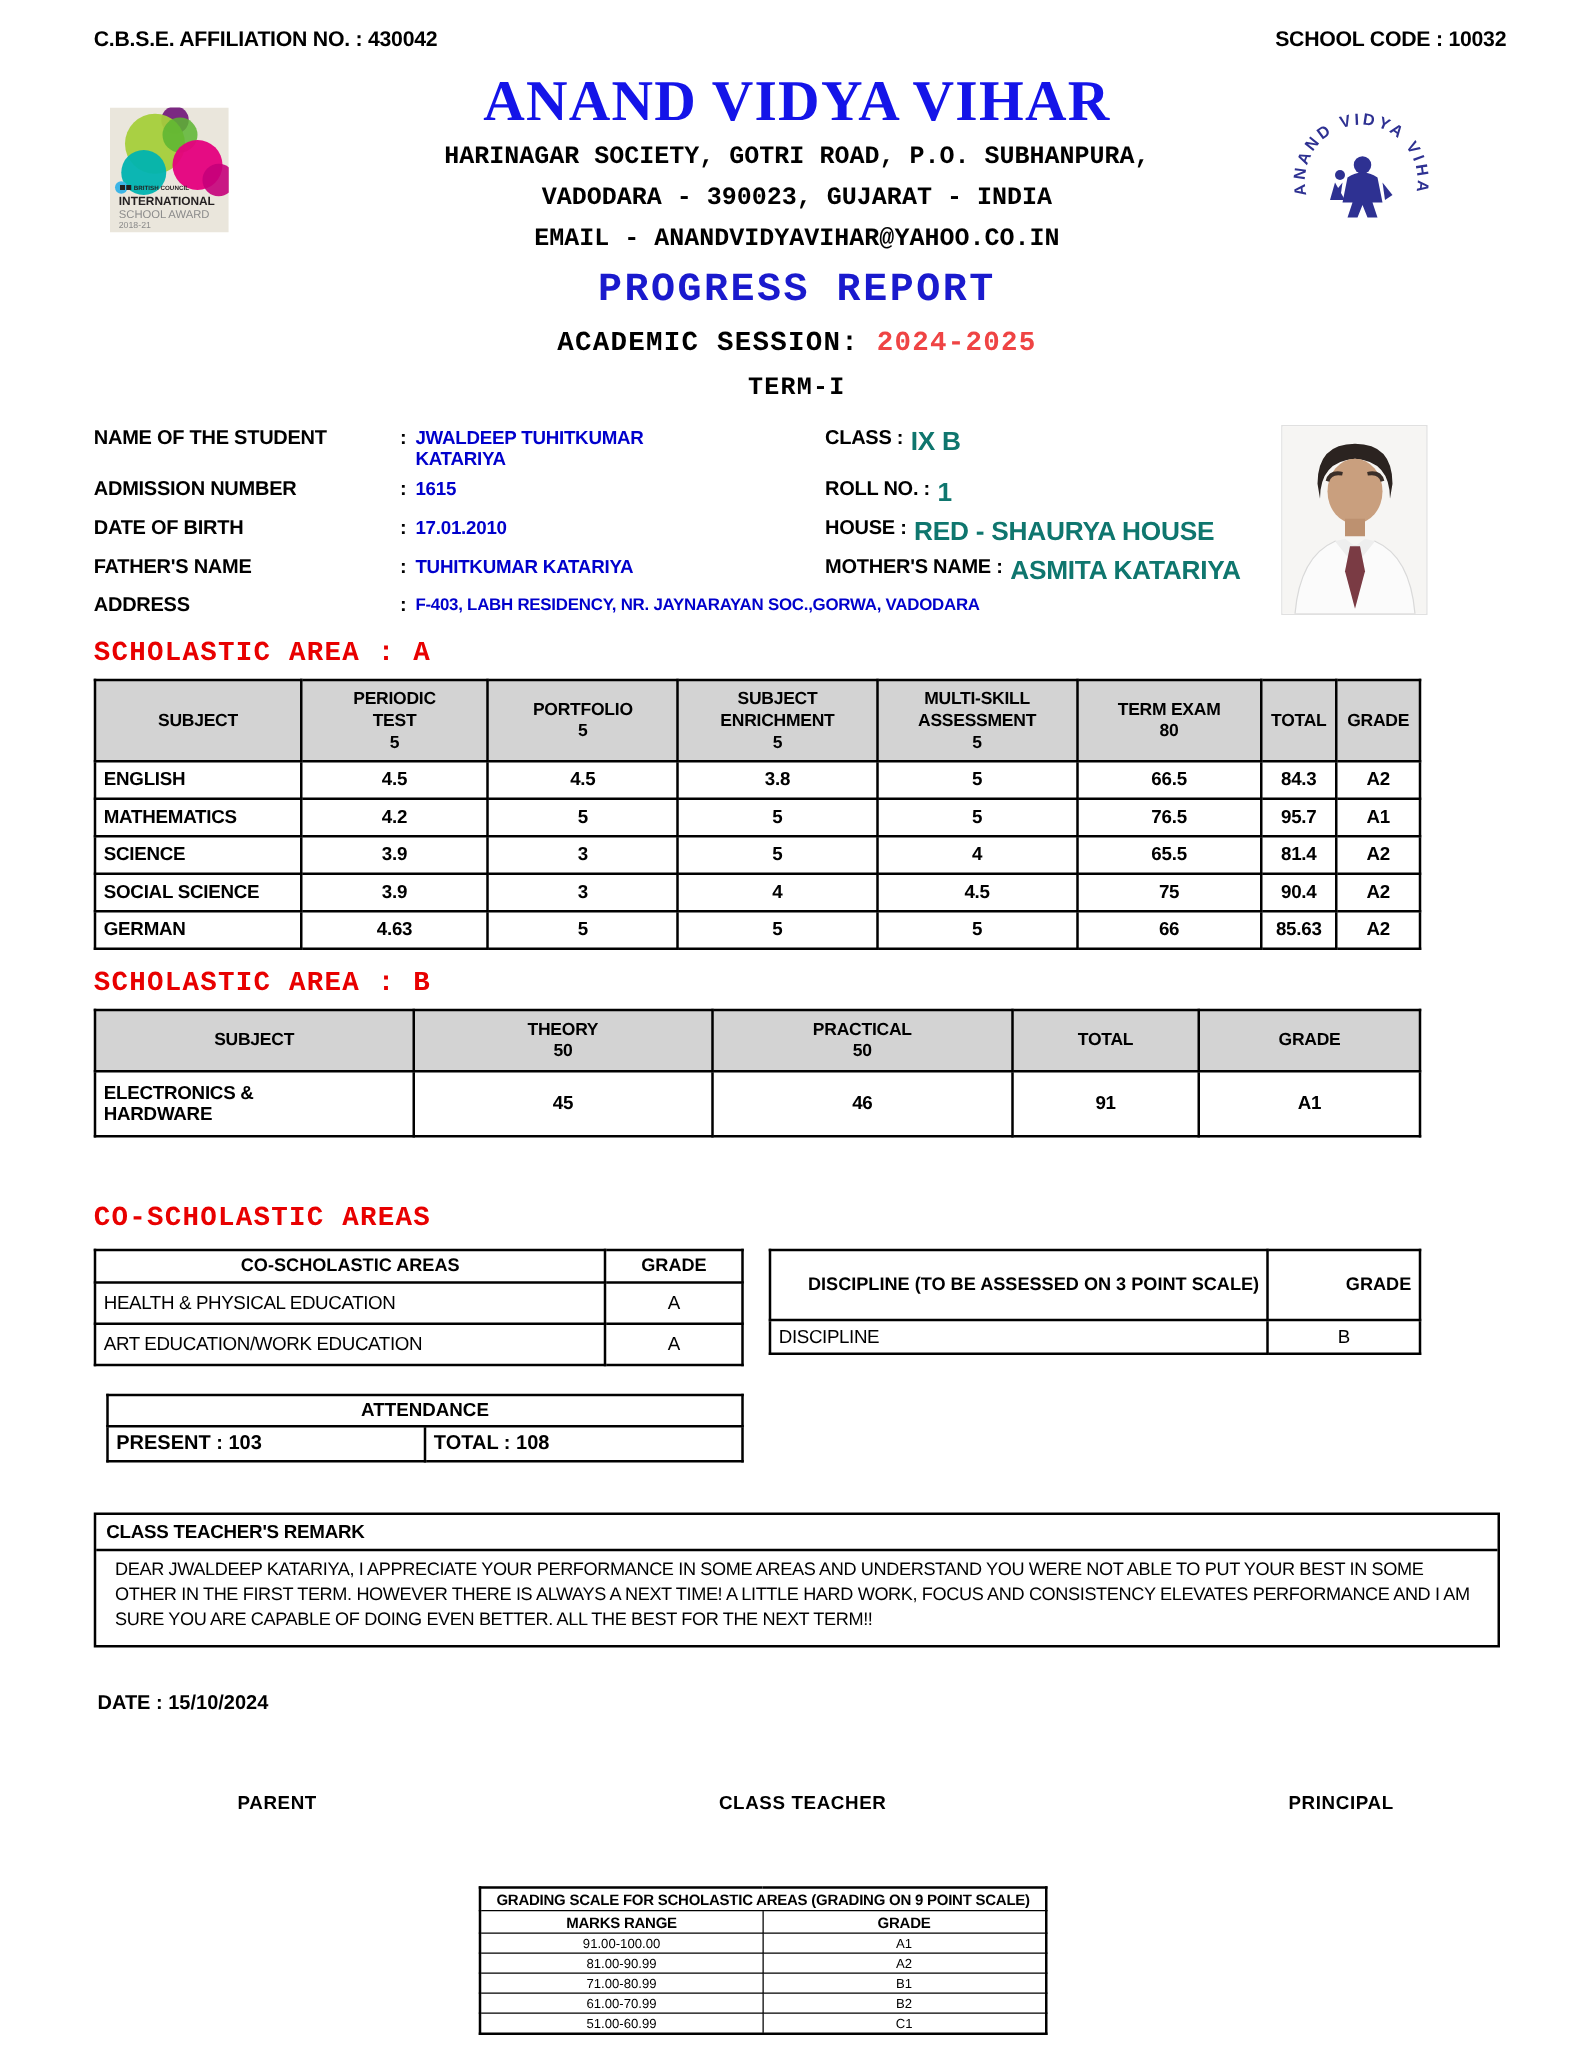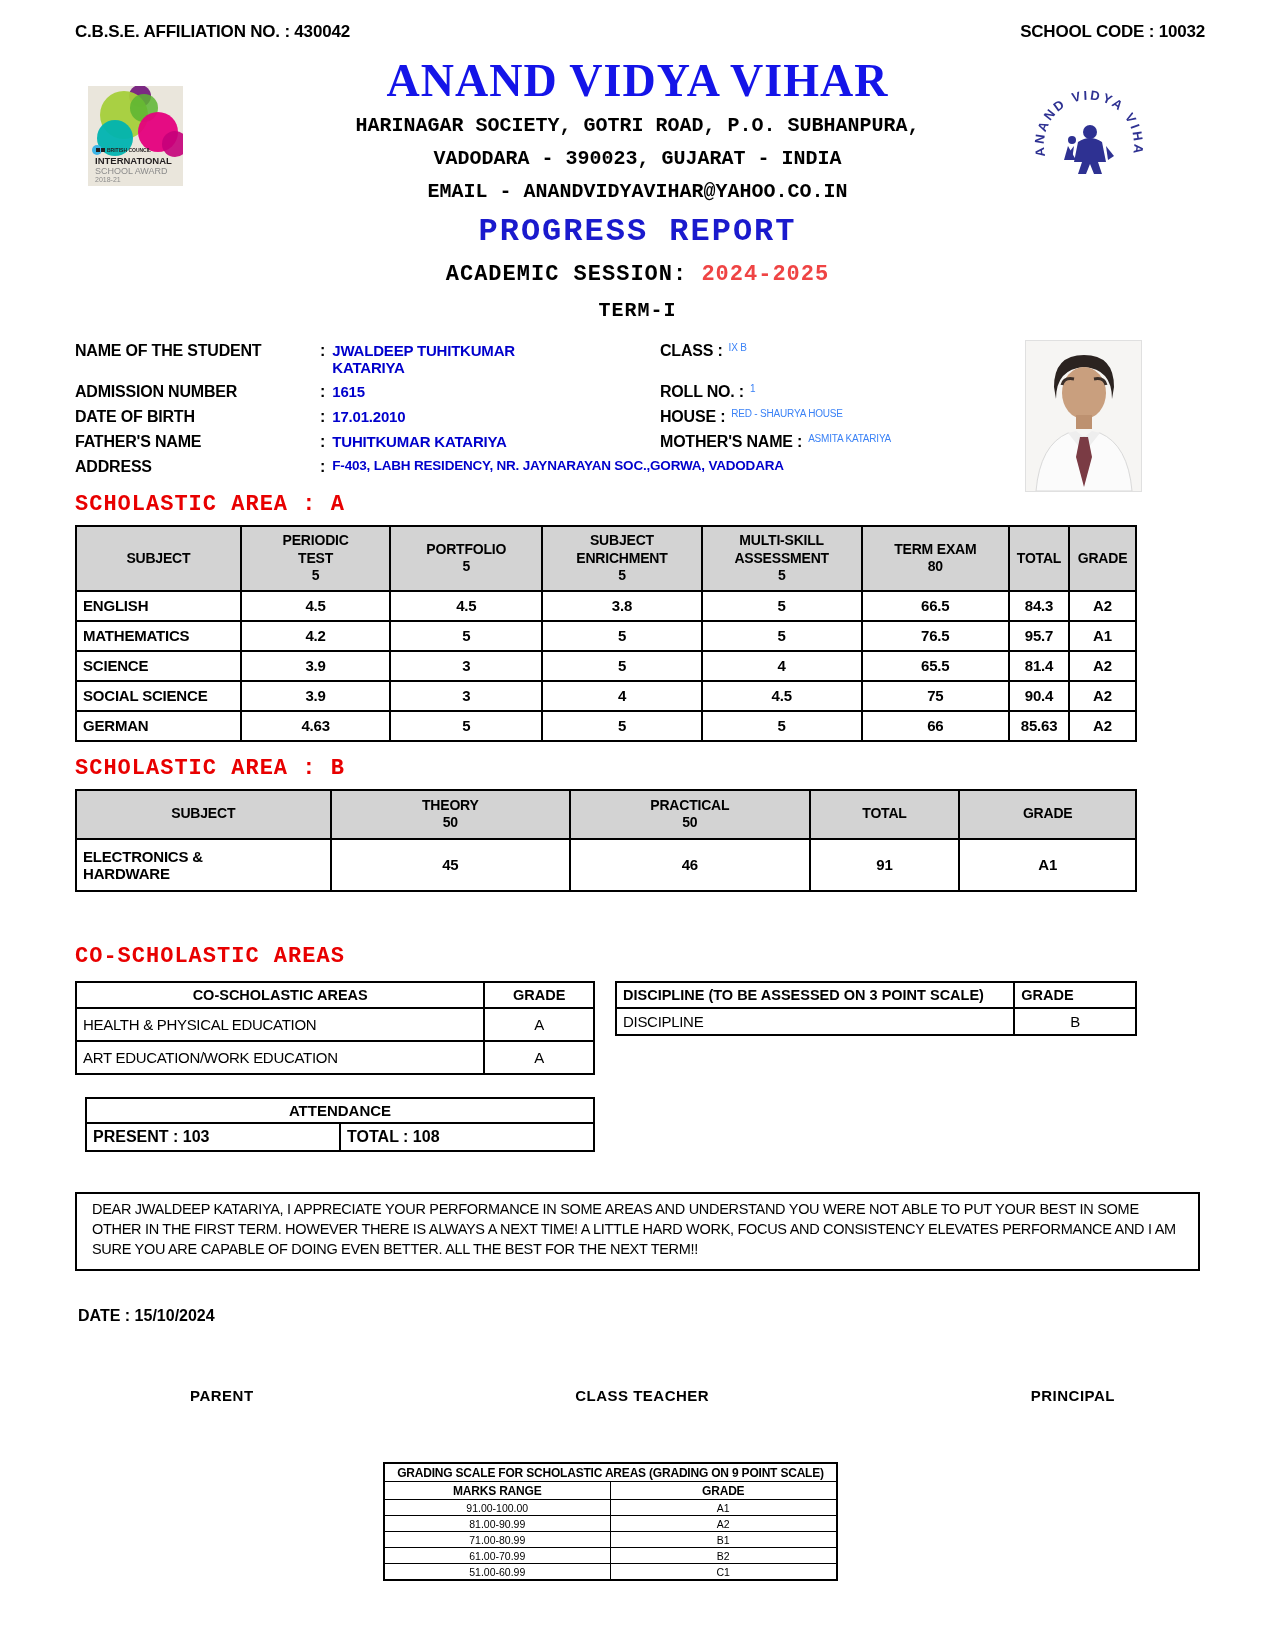--- a/index.html
+++ b/index.html
@@ -32,21 +32,21 @@
   
   .student{margin:20px 75px 0 75px;width:1062px;}
   .srow{display:flex;align-items:flex-start;margin-bottom:7px;}
   .scell-left{display:flex;width:585px;align-items:flex-start;}
   .scell-right{display:flex;align-items:flex-start;}
   .slabel{display:inline-block;width:245px;font-weight:bold;font-size:16px;letter-spacing:-0.2px;}
   .scolon{font-weight:bold;font-size:16px;}
   .svalue{padding-left:7px;font-weight:bold;font-size:15px;color:#0000cc;letter-spacing:-0.2px;}
   .svalue.wrap{display:inline-block;width:230px;}
   .slabel-r{font-weight:bold;font-size:16px;white-space:nowrap;letter-spacing:-0.2px;}
-  .svalue-r{padding-left:6px;font-weight:normal;font-size:10px;color:#3b82f6;letter-spacing:-0.2px;}
+  .svalue-r{padding-left:6px;font-weight:bold;font-size:21px;color:#0f766e;letter-spacing:-0.2px;}
   .svalue.small{font-size:13.5px;}
 
   
   .sect{margin:16px 0 8px 75px;font-family:"Liberation Mono",monospace;font-weight:bold;
         font-size:22px;color:#e80000;letter-spacing:1px;}
 
   
   table{border-collapse:collapse;}
   .gridtbl{margin-left:75px;width:1062px;}
   .gridtbl th,.gridtbl td{border:2px solid #000;}
@@ -59,21 +59,21 @@
   .tblB th{padding:6px 2px;}
 
   
   .co-wrap{display:flex;margin:12px 75px 0 75px;align-items:flex-start;}
   .co-tbl{width:520px;}
   .co-tbl th,.co-tbl td,.disc-tbl th,.disc-tbl td{border:2px solid #000;}
   .co-tbl th{font-size:14.5px;font-weight:bold;text-align:center;padding:4px 2px;}
   .co-tbl td{font-size:15px;font-weight:normal;padding:7px 6px;letter-spacing:-0.3px;}
   .co-tbl td.grade,.disc-tbl td.grade{text-align:center;}
   .disc-tbl{width:522px;margin-left:20px;}
-  .disc-tbl th{font-size:14.5px;font-weight:bold;text-align:left;padding:3px 6px;line-height:1.3;}
+  .disc-tbl th{font-size:14.5px;font-weight:bold;text-align:right;padding:18px 6px;line-height:1.3;}
   .disc-tbl td{font-size:15px;font-weight:normal;padding:4px 6px;letter-spacing:-0.3px;}
 
   
   .att-tbl{margin:22px 0 0 85px;width:510px;}
   .att-tbl th,.att-tbl td{border:2px solid #000;}
   .att-tbl th{font-size:15px;font-weight:bold;text-align:center;padding:3px;}
   .att-tbl td{font-size:16px;font-weight:bold;text-align:left;padding:4px 6px;}
 
   
   .remark{margin:40px 75px 0 75px;border:2px solid #000;}
@@ -380,20 +380,21 @@
       <th colspan="2">ATTENDANCE</th>
     </tr>
     <tr>
       <td>PRESENT : 103</td>
       <td>TOTAL : 108</td>
     </tr>
   </tbody>
     </table>
 
   <div class="remark">
+    <div class="remark-title">CLASS TEACHER'S REMARK</div>
     <div class="remark-body">DEAR JWALDEEP KATARIYA, I APPRECIATE YOUR PERFORMANCE IN SOME AREAS AND UNDERSTAND YOU WERE NOT ABLE TO PUT YOUR BEST IN SOME OTHER IN THE FIRST TERM. HOWEVER THERE IS ALWAYS A NEXT TIME! A LITTLE HARD WORK, FOCUS AND CONSISTENCY ELEVATES PERFORMANCE AND I AM SURE YOU ARE CAPABLE OF DOING EVEN BETTER. ALL THE BEST FOR THE NEXT TERM!!</div>
   </div>
 
   <div class="date">DATE : 15/10/2024</div>
   <div class="sigs">
     <span>PARENT</span>
     <span>CLASS TEACHER</span>
     <span>PRINCIPAL</span>
   </div>
 

